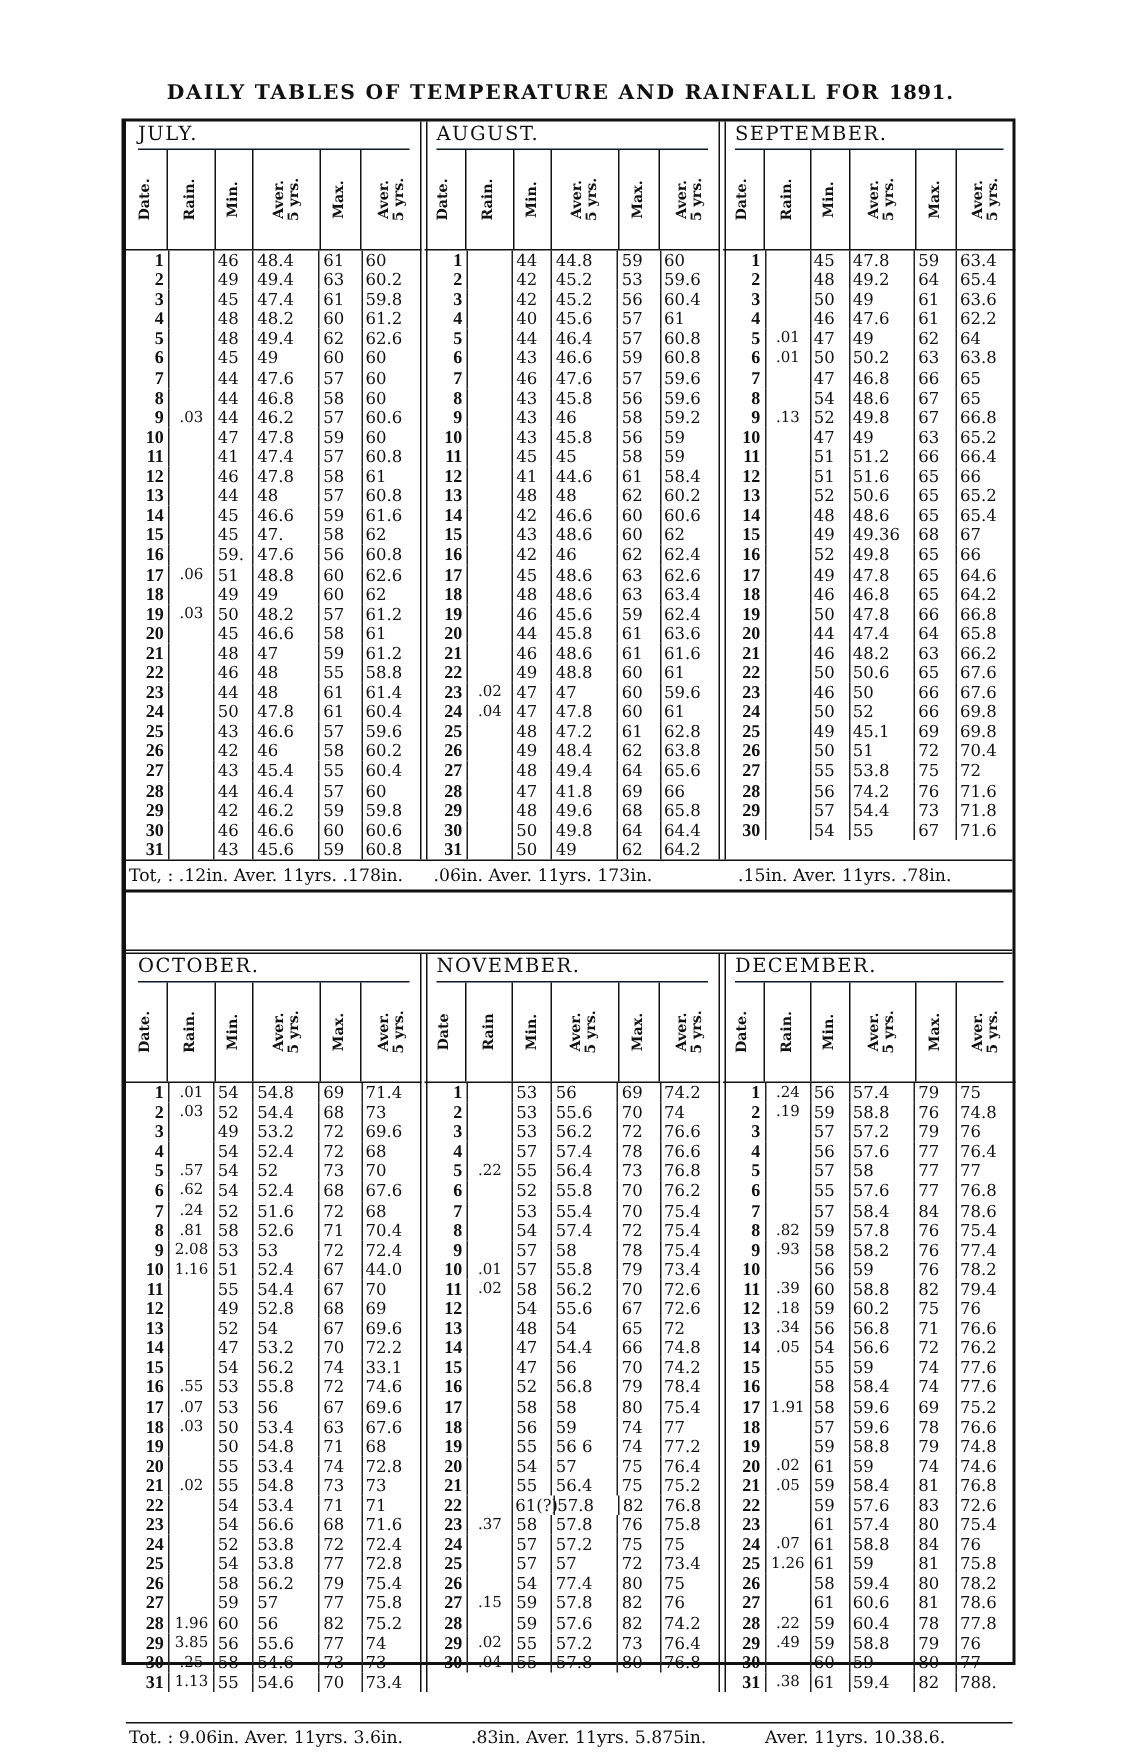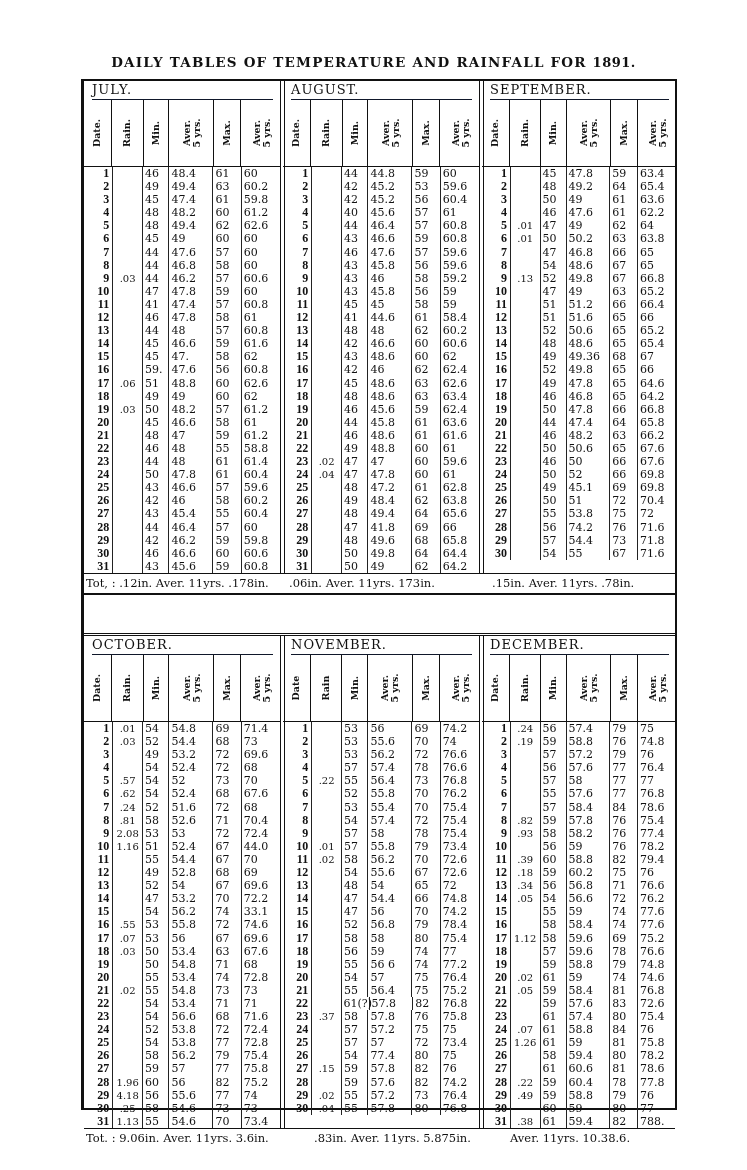--- a/index.html
+++ b/index.html
@@ -23,21 +23,21 @@
   .rows { position:relative; }
   .row { display:flex; height:13.1px; line-height:13.1px; font-size:11px; }
   .row .c { border-right:1px solid #222; padding-left:2px; white-space:nowrap; overflow:visible; }
   .row .c:last-child { border-right:none; }
   .row .c.date { text-align:right; padding-right:3px; padding-left:0; font-weight:bold; font-family:"Liberation Serif",serif; font-size:12px; }
   .row .c.rain { text-align:center; padding-left:0; font-size:10px; }
   .w-date { width:27px; } .w-rain { width:31px; } .w-min { width:25px; } .w-av1 { width:44px; } .w-max { width:27px; } .w-av2 { width:40px; }
   .tot { position:absolute; left:0; width:100%; height:19px; line-height:19px; font-size:11.5px; border-top:1.5px solid #111; }
   .tot .t { position:absolute; top:0; white-space:nowrap; }
   .half.top .tot { top:492px; border-bottom:2px solid #111; }
-  .half.bottom .tot { top:492px; }
+  .half.bottom .tot { top:512px; }
 </style>
 </head>
 <body>
 
 <div class="title">
   <span>DAILY TABLES OF TEMPERATURE AND RAINFALL FOR</span>
   <span class="yr">1891.</span>
 </div>
 
 <div class="frame">
@@ -1112,21 +1112,21 @@
           <div class="row">
             <div class="c w-date date">28</div>
             <div class="c w-rain rain">1.96</div>
             <div class="c w-min ">60</div>
             <div class="c w-av1 ">56</div>
             <div class="c w-max ">82</div>
             <div class="c w-av2 ">75.2</div>
           </div>
           <div class="row">
             <div class="c w-date date">29</div>
-            <div class="c w-rain rain">4.18</div>
+            <div class="c w-rain rain">3.85</div>
             <div class="c w-min ">56</div>
             <div class="c w-av1 ">55.6</div>
             <div class="c w-max ">77</div>
             <div class="c w-av2 ">74</div>
           </div>
           <div class="row">
             <div class="c w-date date">30</div>
             <div class="c w-rain rain">.25</div>
             <div class="c w-min ">58</div>
             <div class="c w-av1 ">54.6</div>
@@ -1560,21 +1560,21 @@
           <div class="row">
             <div class="c w-date date">16</div>
             <div class="c w-rain rain"></div>
             <div class="c w-min ">58</div>
             <div class="c w-av1 ">58.4</div>
             <div class="c w-max ">74</div>
             <div class="c w-av2 ">77.6</div>
           </div>
           <div class="row">
             <div class="c w-date date">17</div>
-            <div class="c w-rain rain">1.12</div>
+            <div class="c w-rain rain">1.91</div>
             <div class="c w-min ">58</div>
             <div class="c w-av1 ">59.6</div>
             <div class="c w-max ">69</div>
             <div class="c w-av2 ">75.2</div>
           </div>
           <div class="row">
             <div class="c w-date date">18</div>
             <div class="c w-rain rain"></div>
             <div class="c w-min ">57</div>
             <div class="c w-av1 ">59.6</div>

